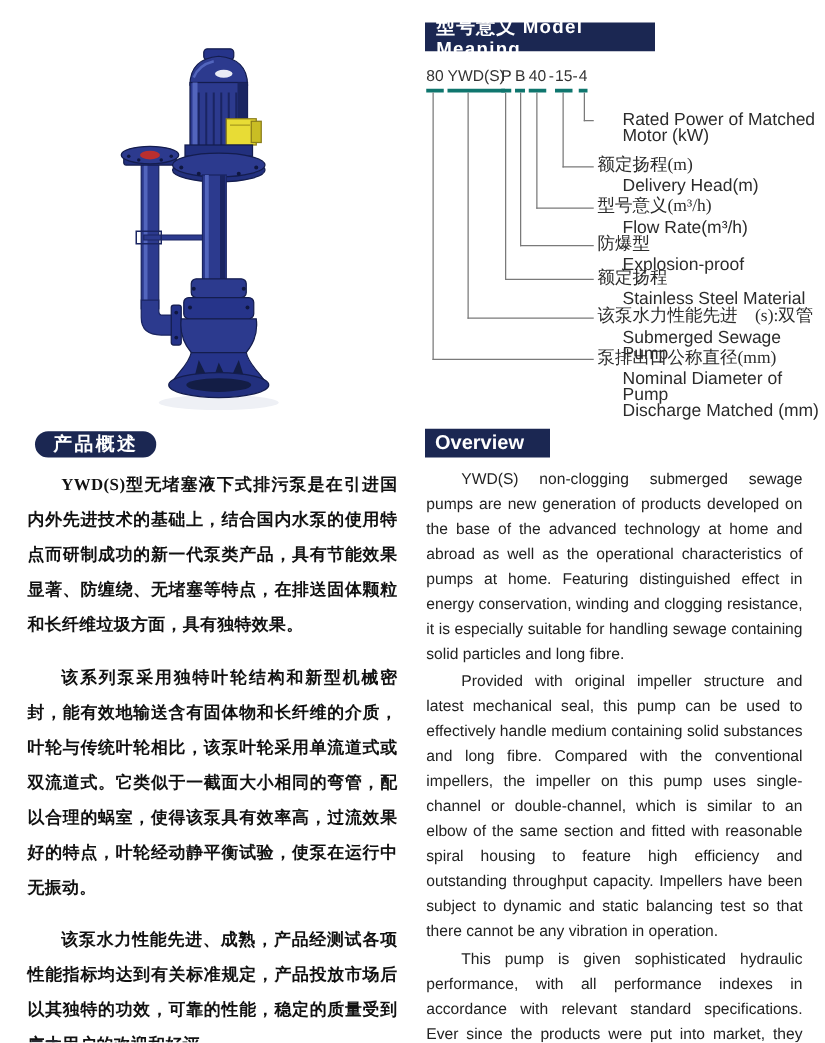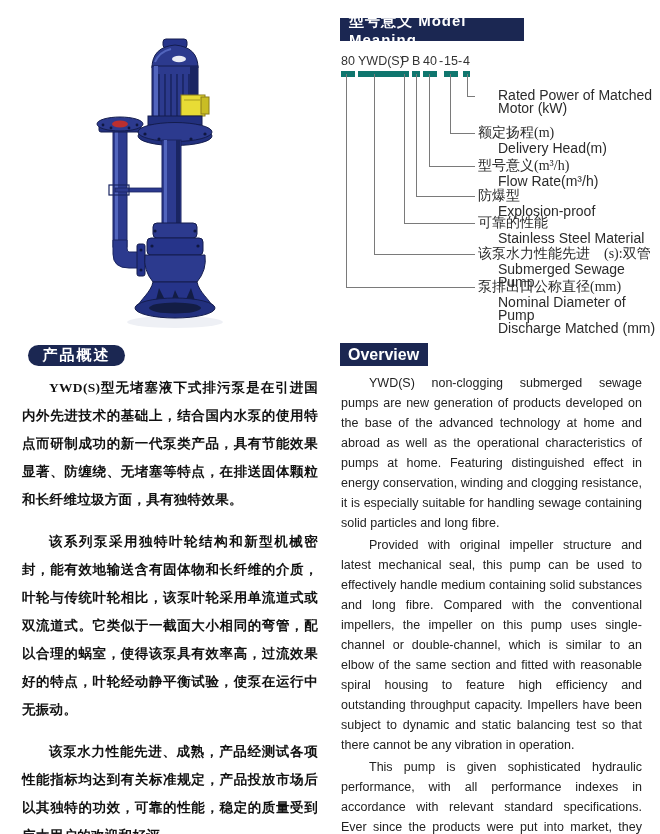--- a/index.html
+++ b/index.html
@@ -8,23 +8,23 @@
     background:#fff;overflow:hidden;
     font-family:"Liberation Sans",sans-serif;color:#1a1a1a;
   }
   
   .hdr{
     position:absolute;background:#1b2752;color:#fff;font-weight:bold;
     display:flex;align-items:center;box-sizing:border-box;
   }
   .hdr-model{left:340px;top:18px;width:184px;height:23px;font-size:15px;padding-left:9px;letter-spacing:1px;}
   .hdr-zh{left:28px;top:345px;width:97px;height:21px;font-size:15px;justify-content:center;letter-spacing:2px;border-radius:12px;}
-  .hdr-en{left:340px;top:343px;width:88px;height:23px;font-size:16px;padding-left:8px;}
-  
-  .mp{position:absolute;top:54px;font-size:12.5px;color:#333;border-bottom:6px solid #0f766e;padding-bottom:2px;line-height:15px;}
+  .hdr-en{left:340px;top:343px;width:100px;height:23px;font-size:16px;padding-left:8px;}
+  
+  .mp{position:absolute;top:54px;font-size:12.5px;color:#333;border-bottom:3px solid #0f766e;padding-bottom:2px;line-height:15px;}
   .mp.sep{border-bottom:none;}
   
   .conn{position:absolute;border-left:1px solid #7a7a7a;border-bottom:1px solid #7a7a7a;}
   
   .mlabel{position:absolute;left:478px;}
   .mlabel .zh{font-family:"Liberation Serif",serif;font-size:14px;line-height:16px;color:#2b2b2b;}
   .mlabel .en{font-size:14px;line-height:13px;color:#2b2b2b;margin-top:1px;white-space:pre-line;margin-left:20px;}
   
   .zhbody{position:absolute;left:22px;top:374px;width:296px;}
   .zhbody p{
@@ -161,21 +161,21 @@
   </div>
   <div class="mlabel" style="top:158px">
     <div class="zh">型号意义(m³/h)</div>
     <div class="en">Flow Rate(m³/h)</div>
   </div>
   <div class="mlabel" style="top:188px">
     <div class="zh">防爆型</div>
     <div class="en">Explosion-proof</div>
   </div>
   <div class="mlabel" style="top:215px">
-    <div class="zh">可靠的性能</div>
+    <div class="zh">额定扬程</div>
     <div class="en">Stainless Steel Material</div>
   </div>
   <div class="mlabel" style="top:246px">
     <div class="zh">该泵水力性能先进　(s):双管</div>
     <div class="en">Submerged Sewage Pump</div>
   </div>
   <div class="mlabel" style="top:279px">
     <div class="zh">泵排出口公称直径(mm)</div>
     <div class="en">Nominal Diameter of Pump
 Discharge Matched (mm)</div>

